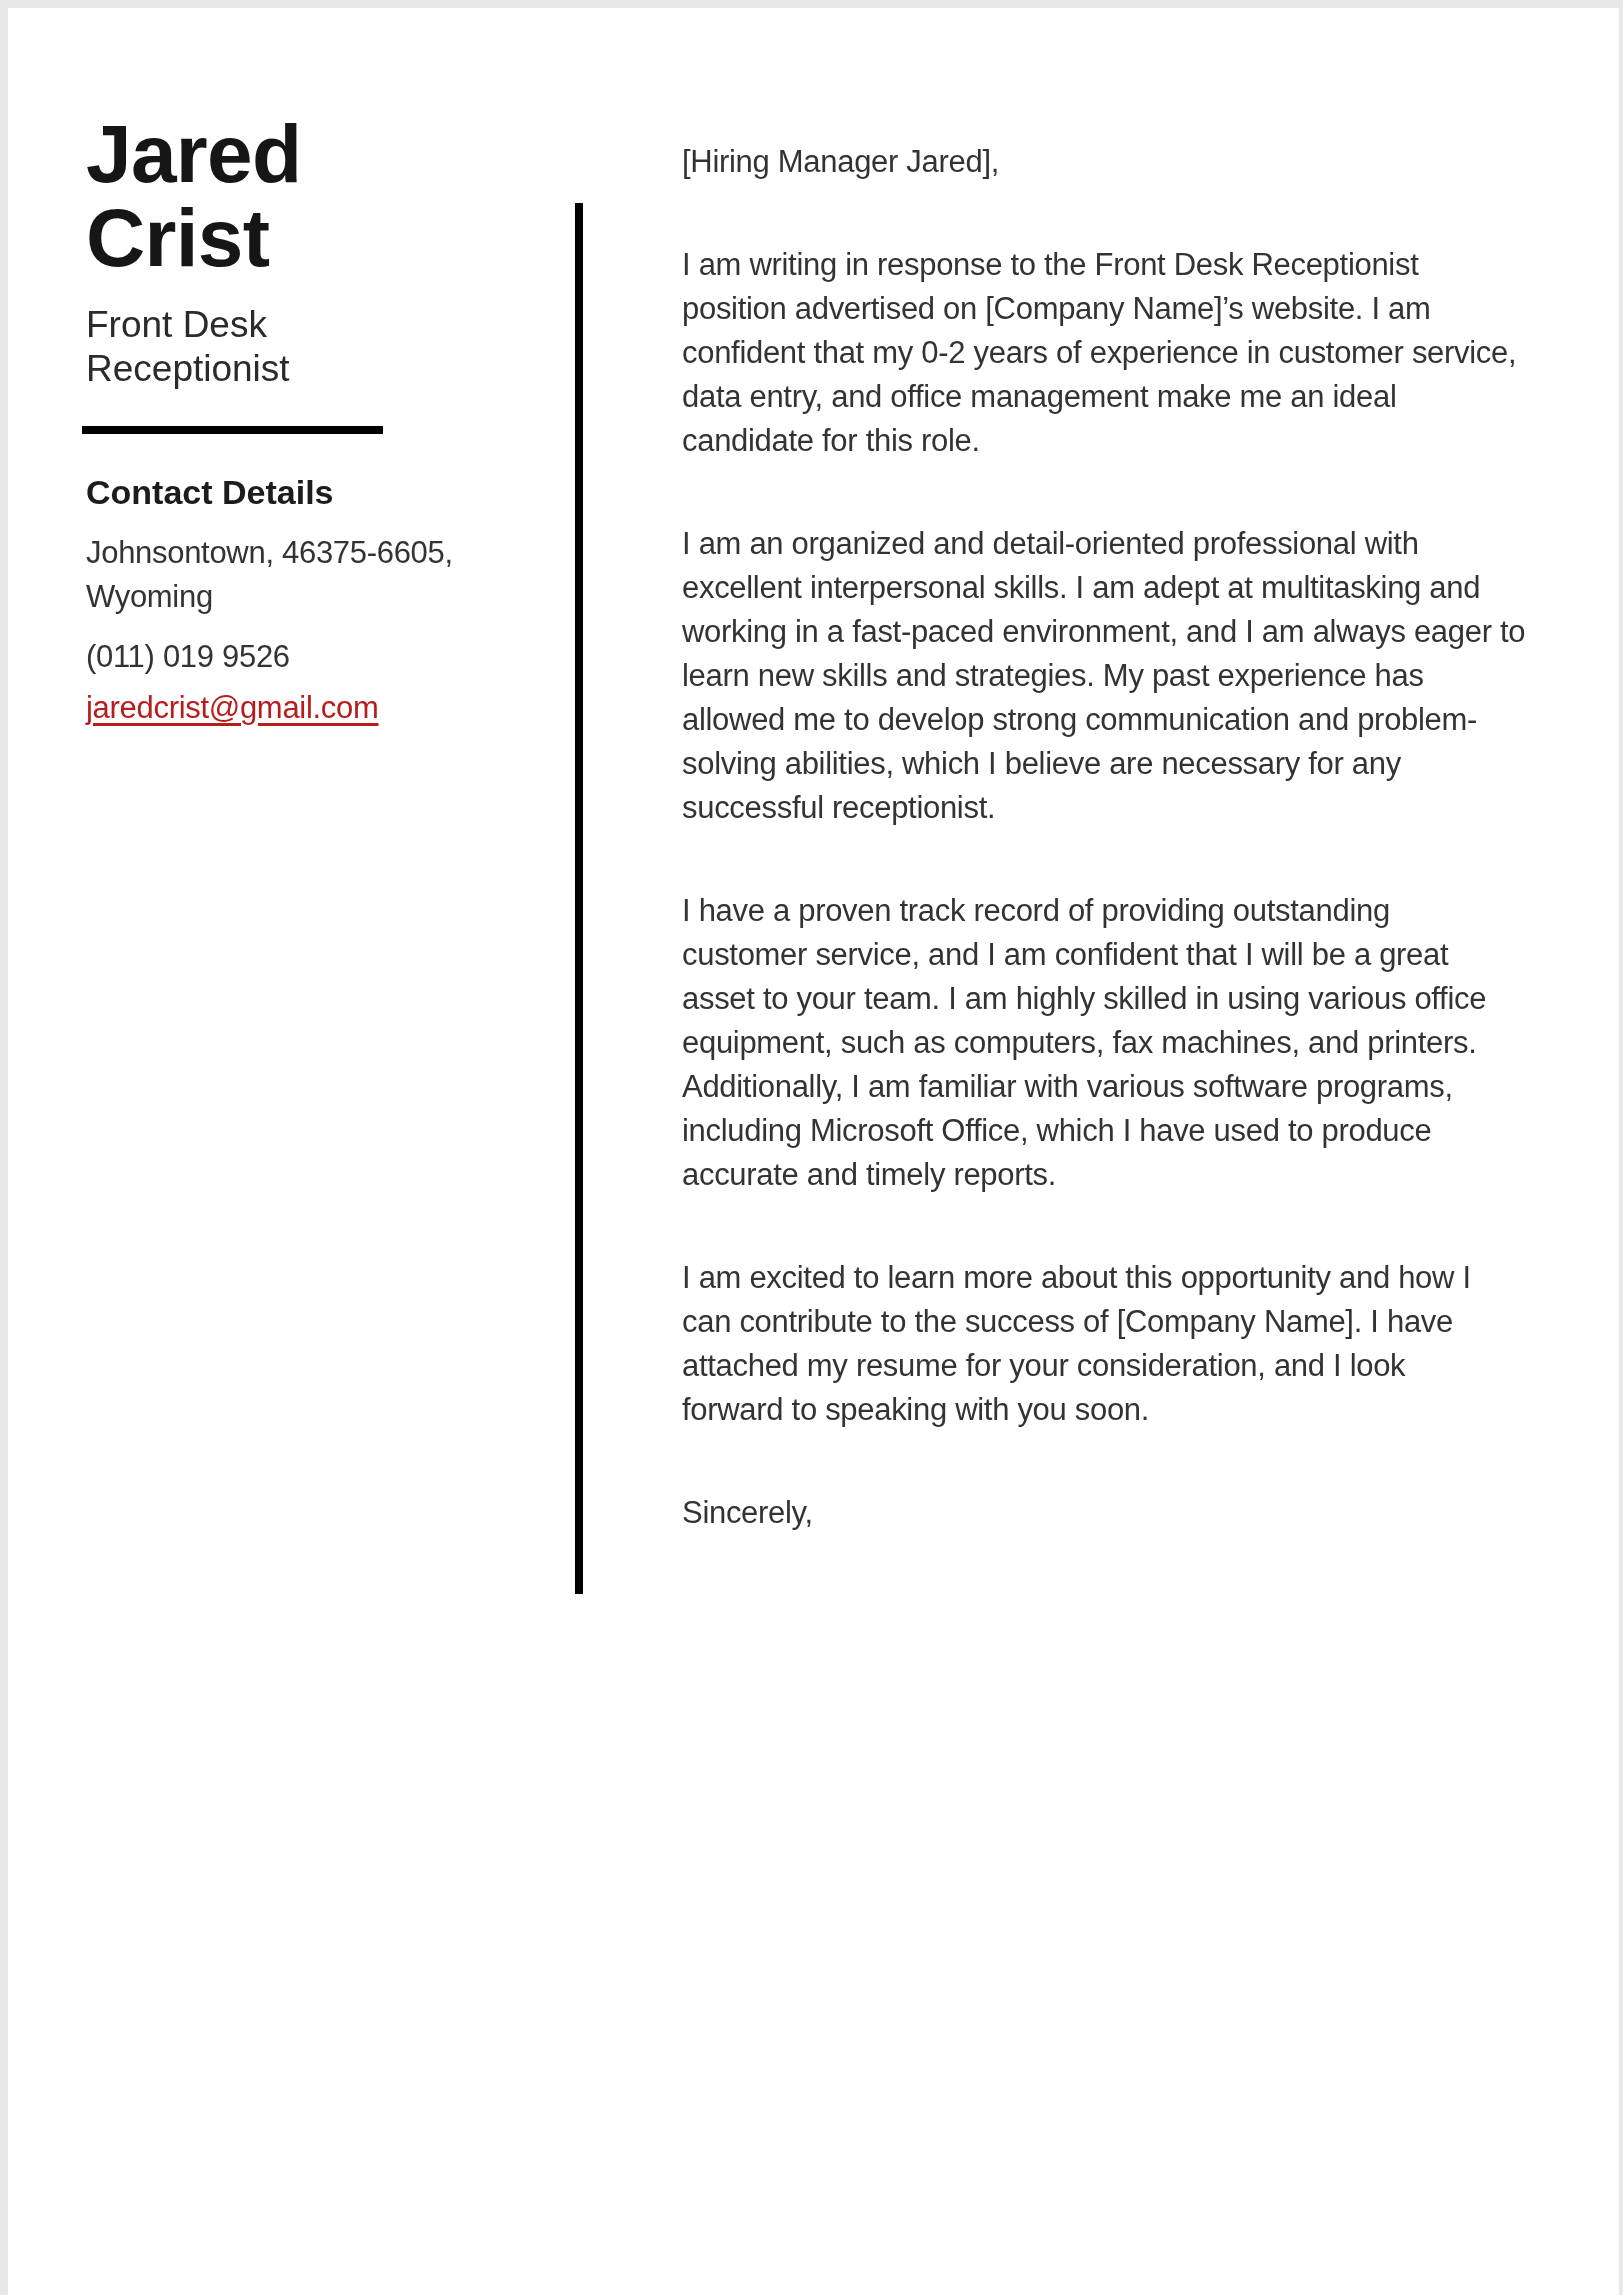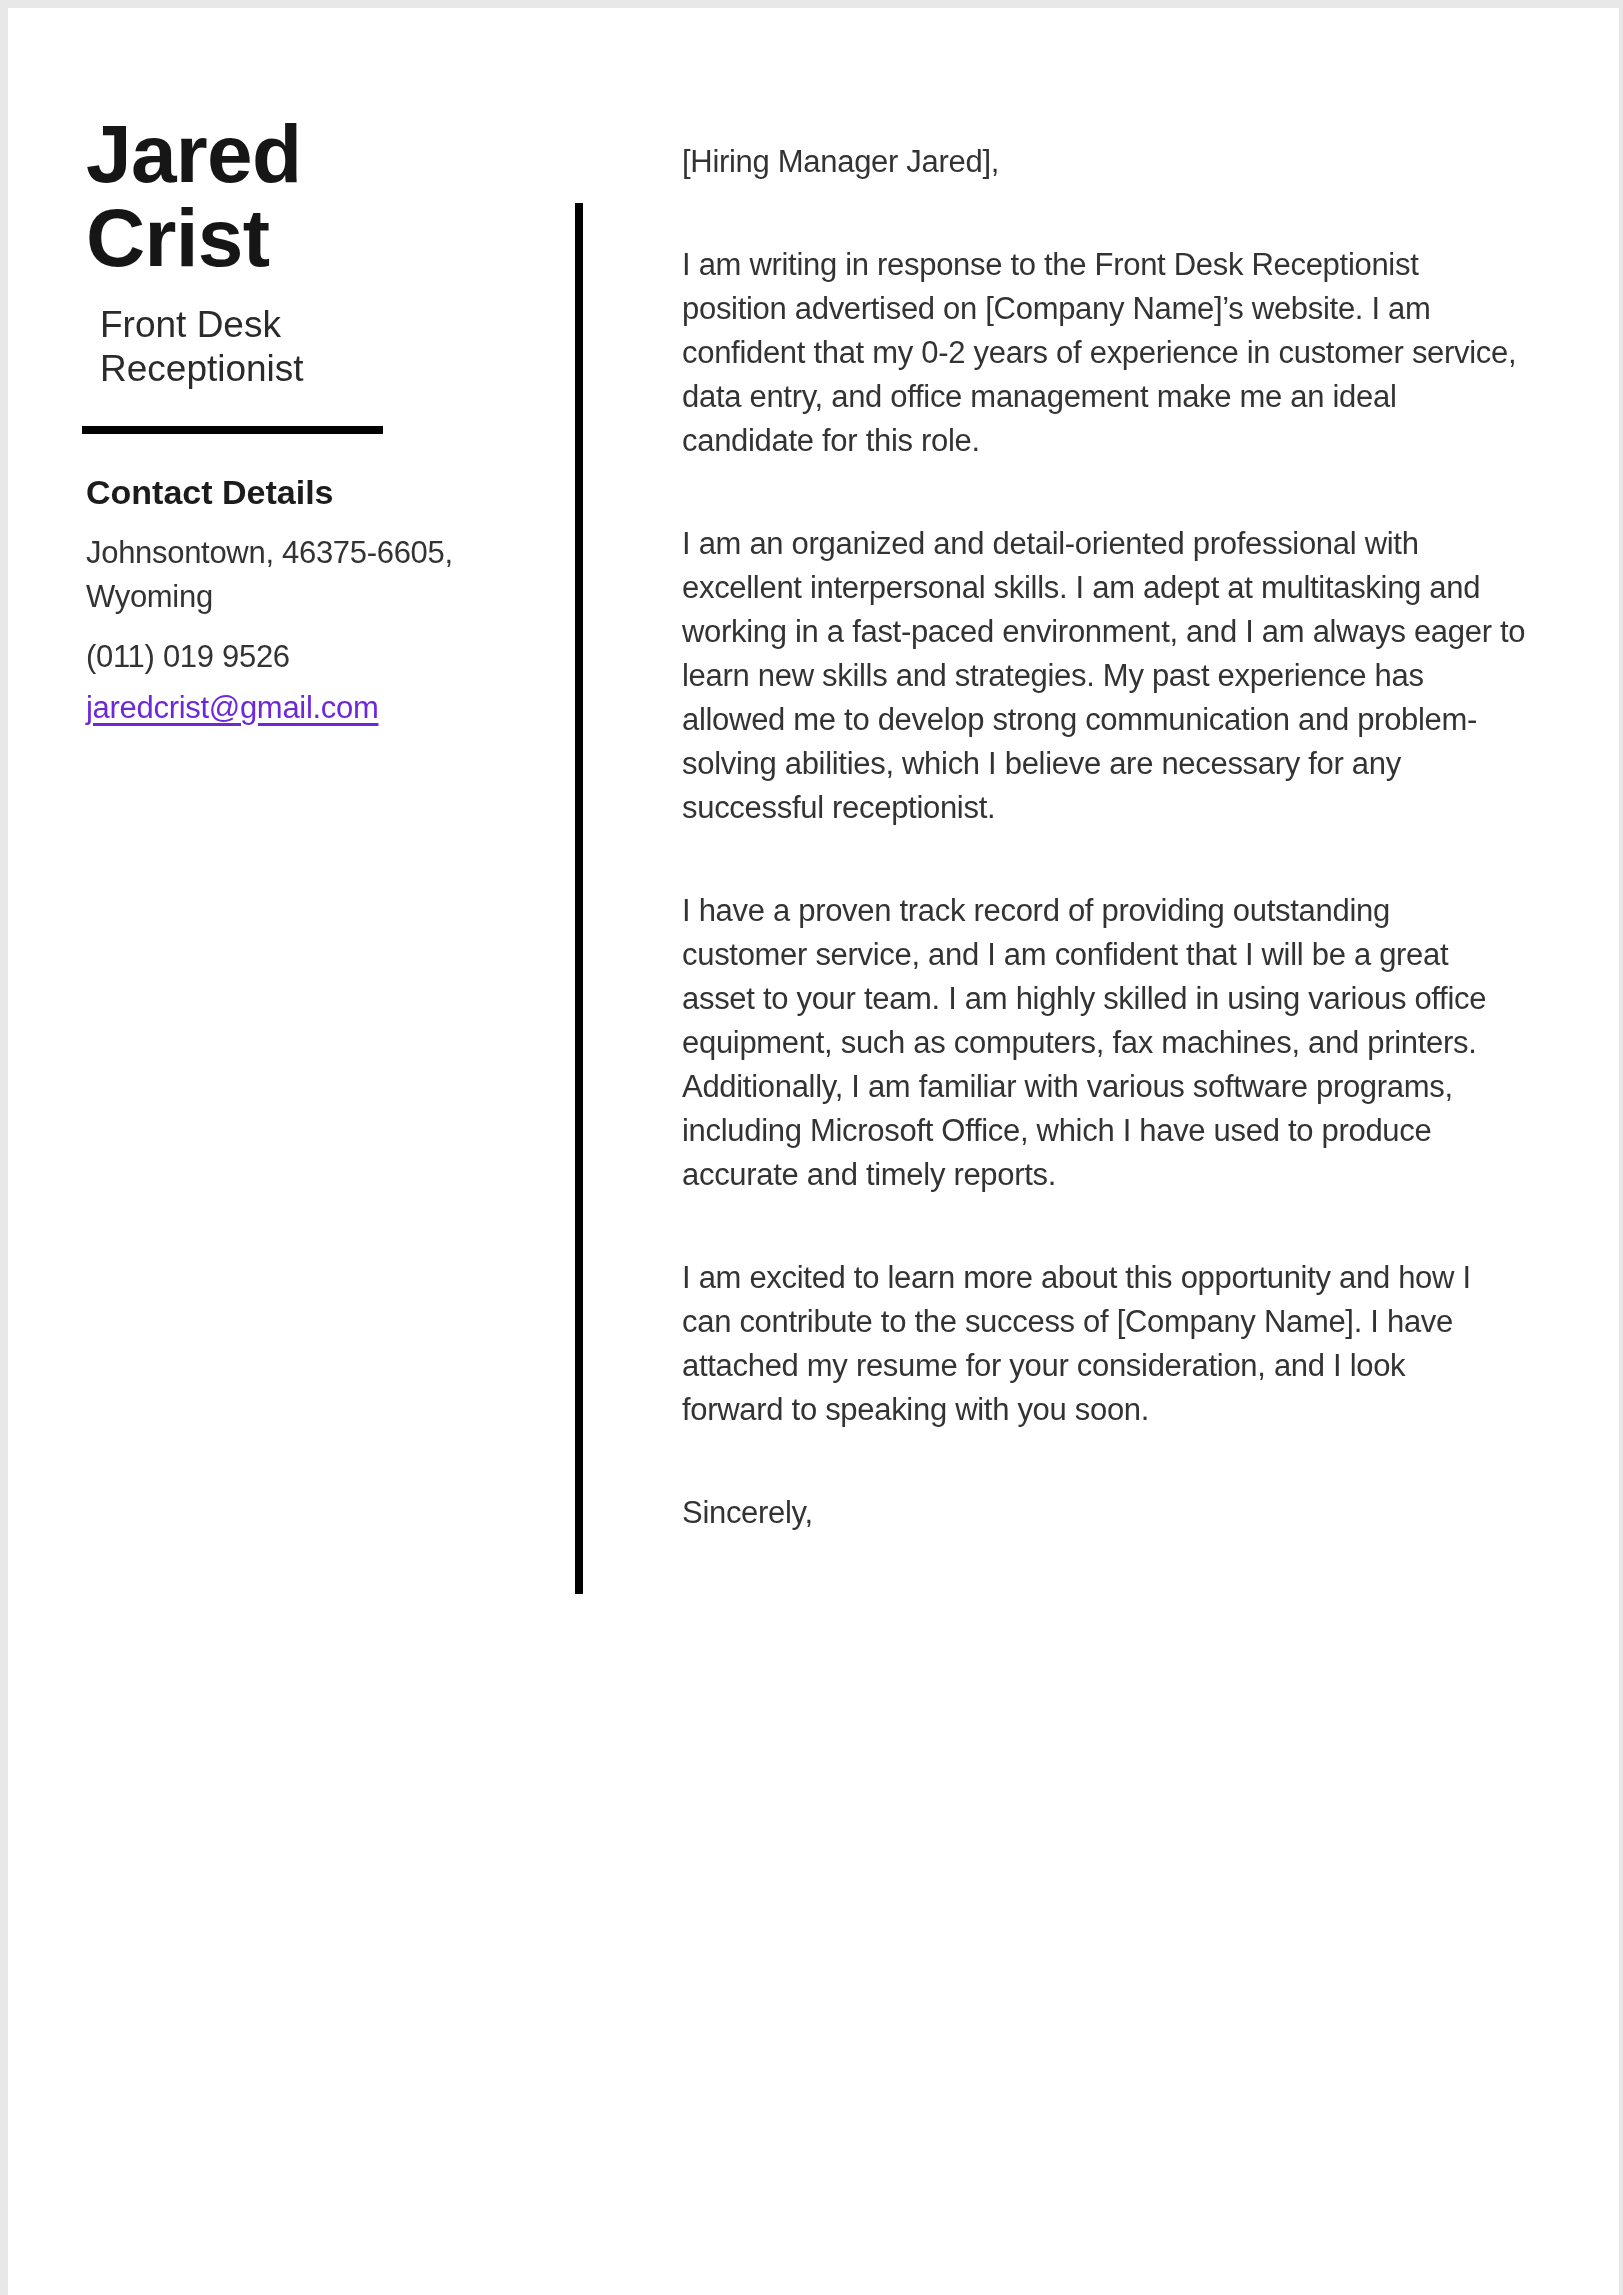--- a/index.html
+++ b/index.html
@@ -19,21 +19,21 @@
     top: 100px;
     font-size: 82px;
     line-height: 84px;
     font-weight: 600;
     letter-spacing: -0.7px;
     color: #161616;
     white-space: pre-line;
   }
   .job-title {
     position: absolute;
-    left: 88px;
+    left: 74px;
     top: 291px;
     font-size: 37px;
     line-height: 44px;
     font-weight: 400;
     color: #2b2b2b;
     white-space: pre-line;
   }
   .sidebar-rule {
     position: absolute;
     left: 74px;
@@ -70,21 +70,21 @@
     letter-spacing: -0.3px;
     color: #333333;
   }
   .contact-email {
     position: absolute;
     left: 74px;
     top: 674px;
     font-size: 31px;
     line-height: 44px;
     letter-spacing: -0.3px;
-    color: #6d28d9;
+    color: #b91c1c;
     text-decoration: underline;
     text-underline-offset: 4.6px;
     cursor: pointer;
   }
   
   .vertical-divider {
     position: absolute;
     left: 567px;
     top: 195px;
     width: 5.2px;

